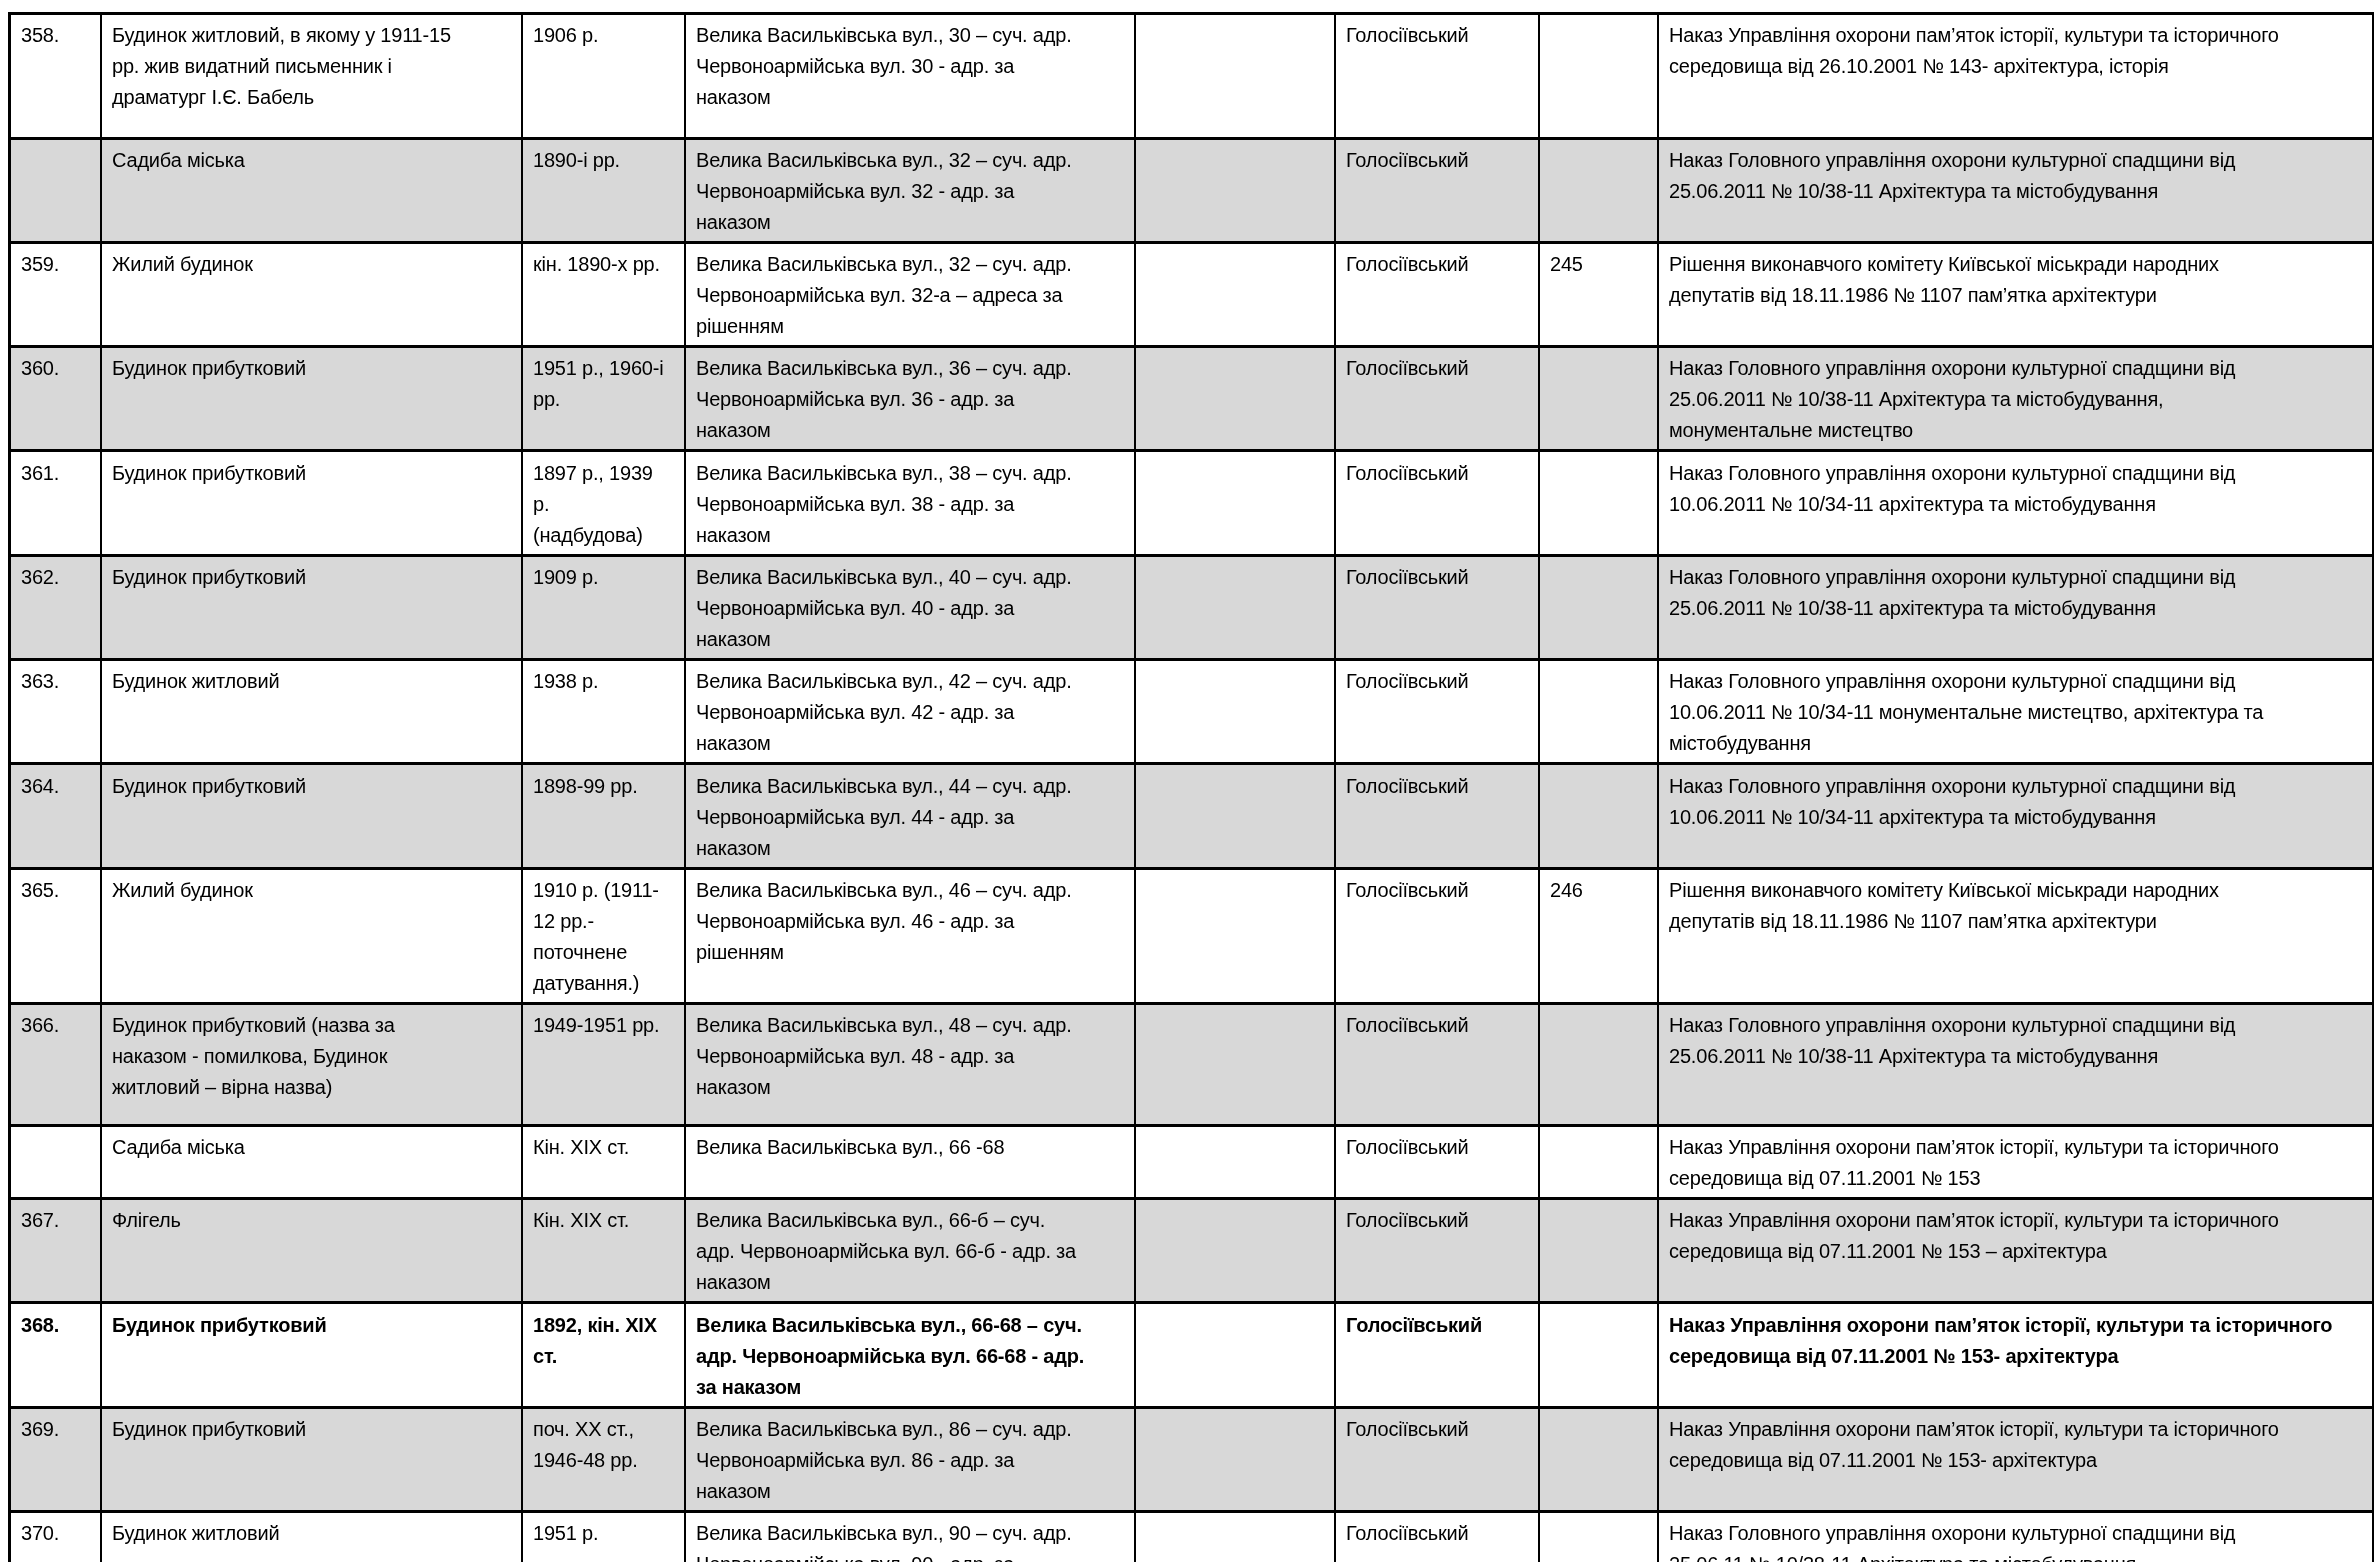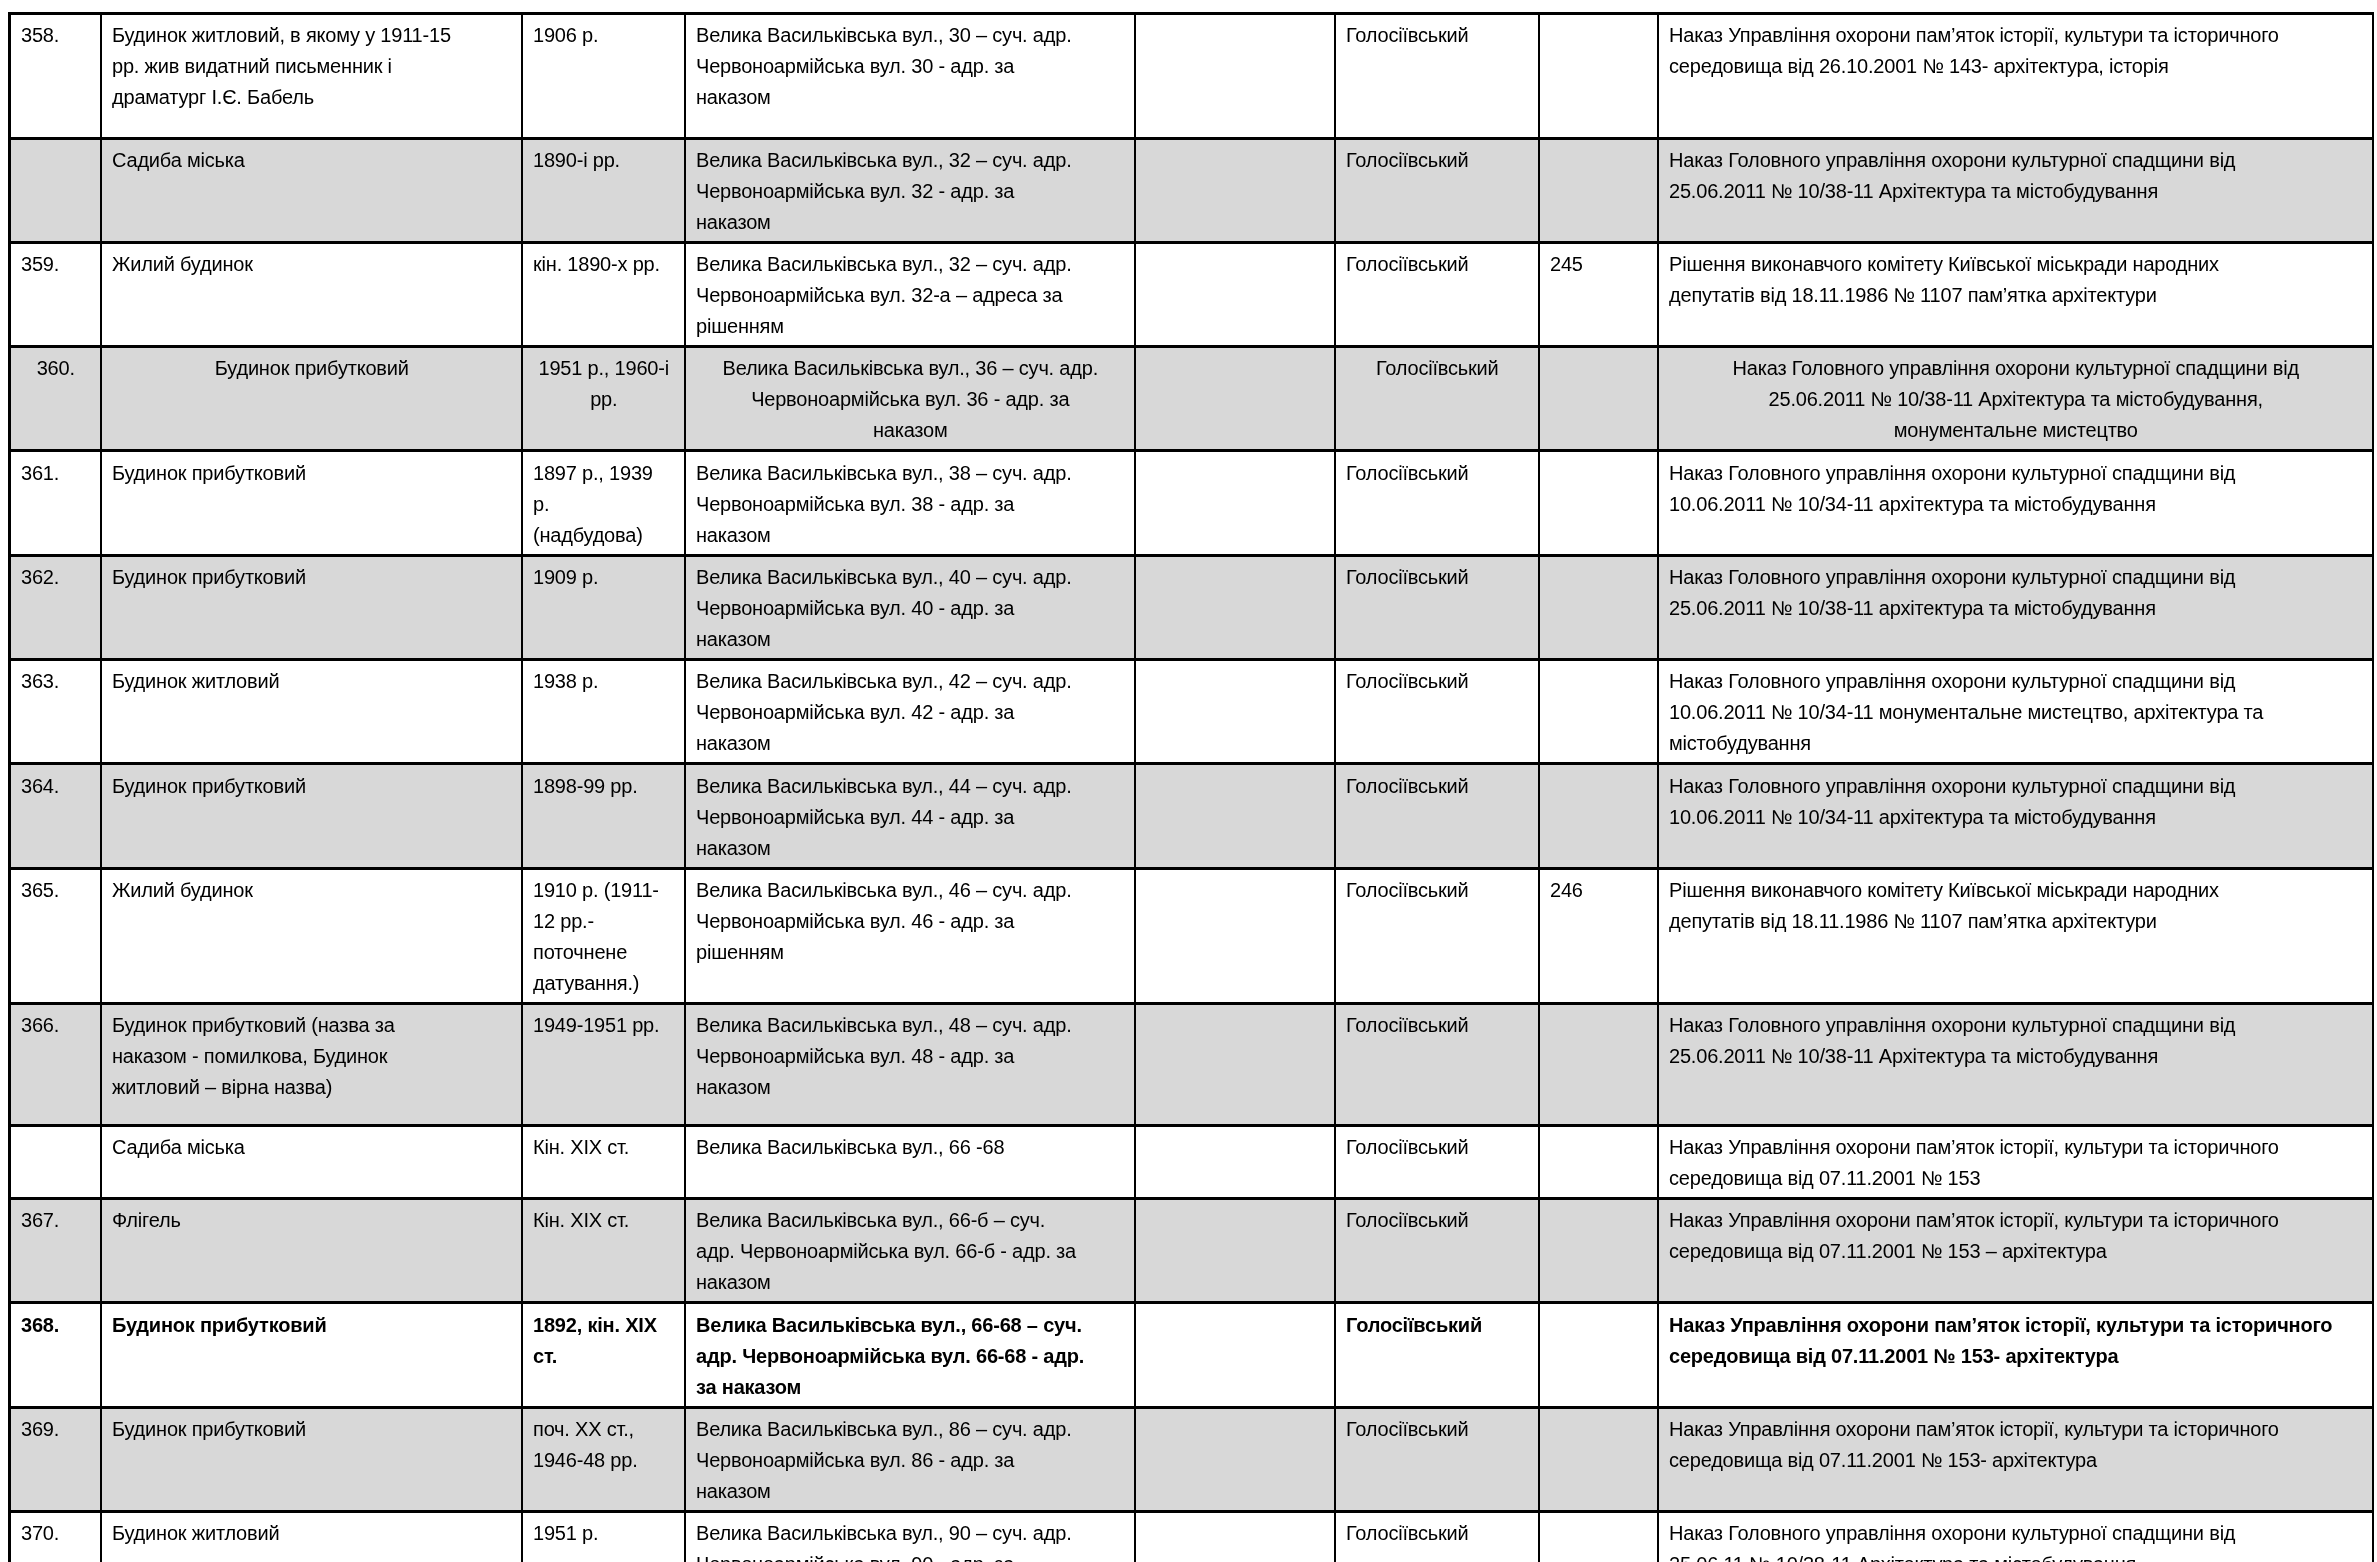--- a/index.html
+++ b/index.html
@@ -97,21 +97,21 @@
           <td>кін. 1890-х рр.</td>
           <td>Велика Васильківська вул., 32 – суч. адр.
 Червоноармійська вул. 32-а – адреса за
 рішенням</td>
           <td></td>
           <td>Голосіївський</td>
           <td>245</td>
           <td>Рішення виконавчого комітету Київської міськради народних
 депутатів від 18.11.1986 № 1107 пам’ятка архітектури</td>
         </tr>
-        <tr class="shaded" style="height: 96px; text-align: center;">
+        <tr class="shaded" style="height: 96px;">
           <td>360.</td>
           <td>Будинок прибутковий</td>
           <td>1951 р., 1960-і
 рр.</td>
           <td>Велика Васильківська вул., 36 – суч. адр.
 Червоноармійська вул.  36 - адр. за
 наказом</td>
           <td></td>
           <td>Голосіївський</td>
           <td></td>

